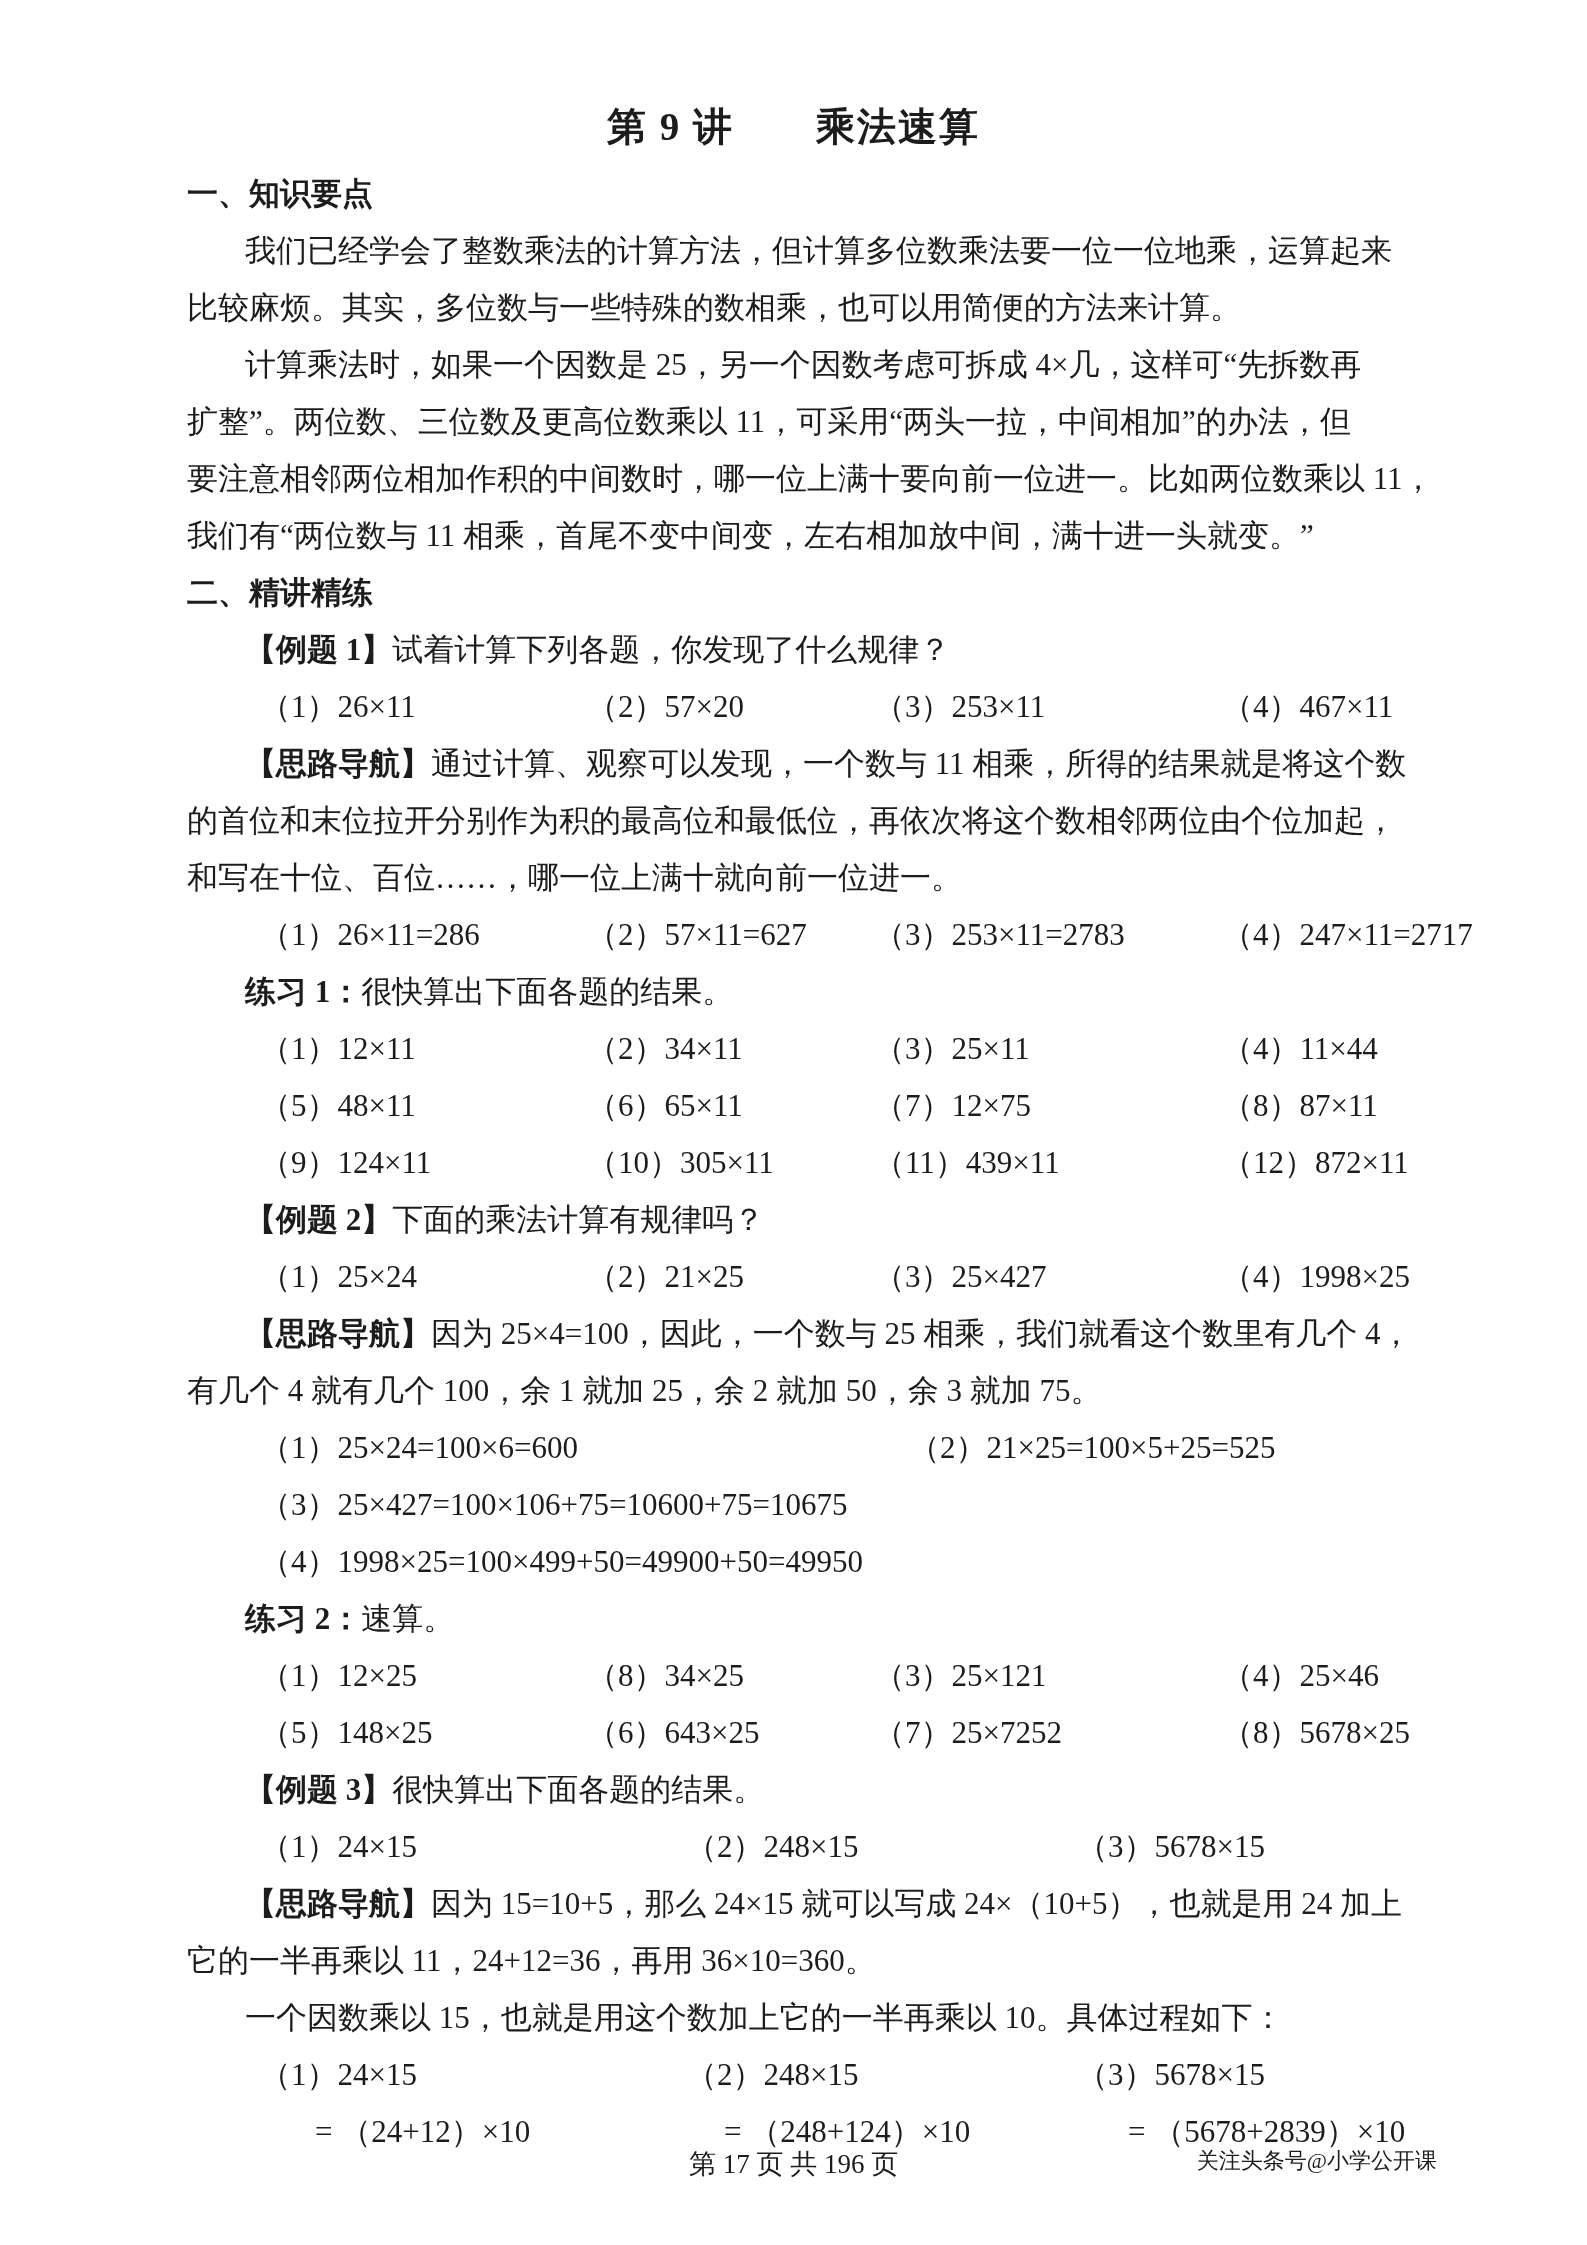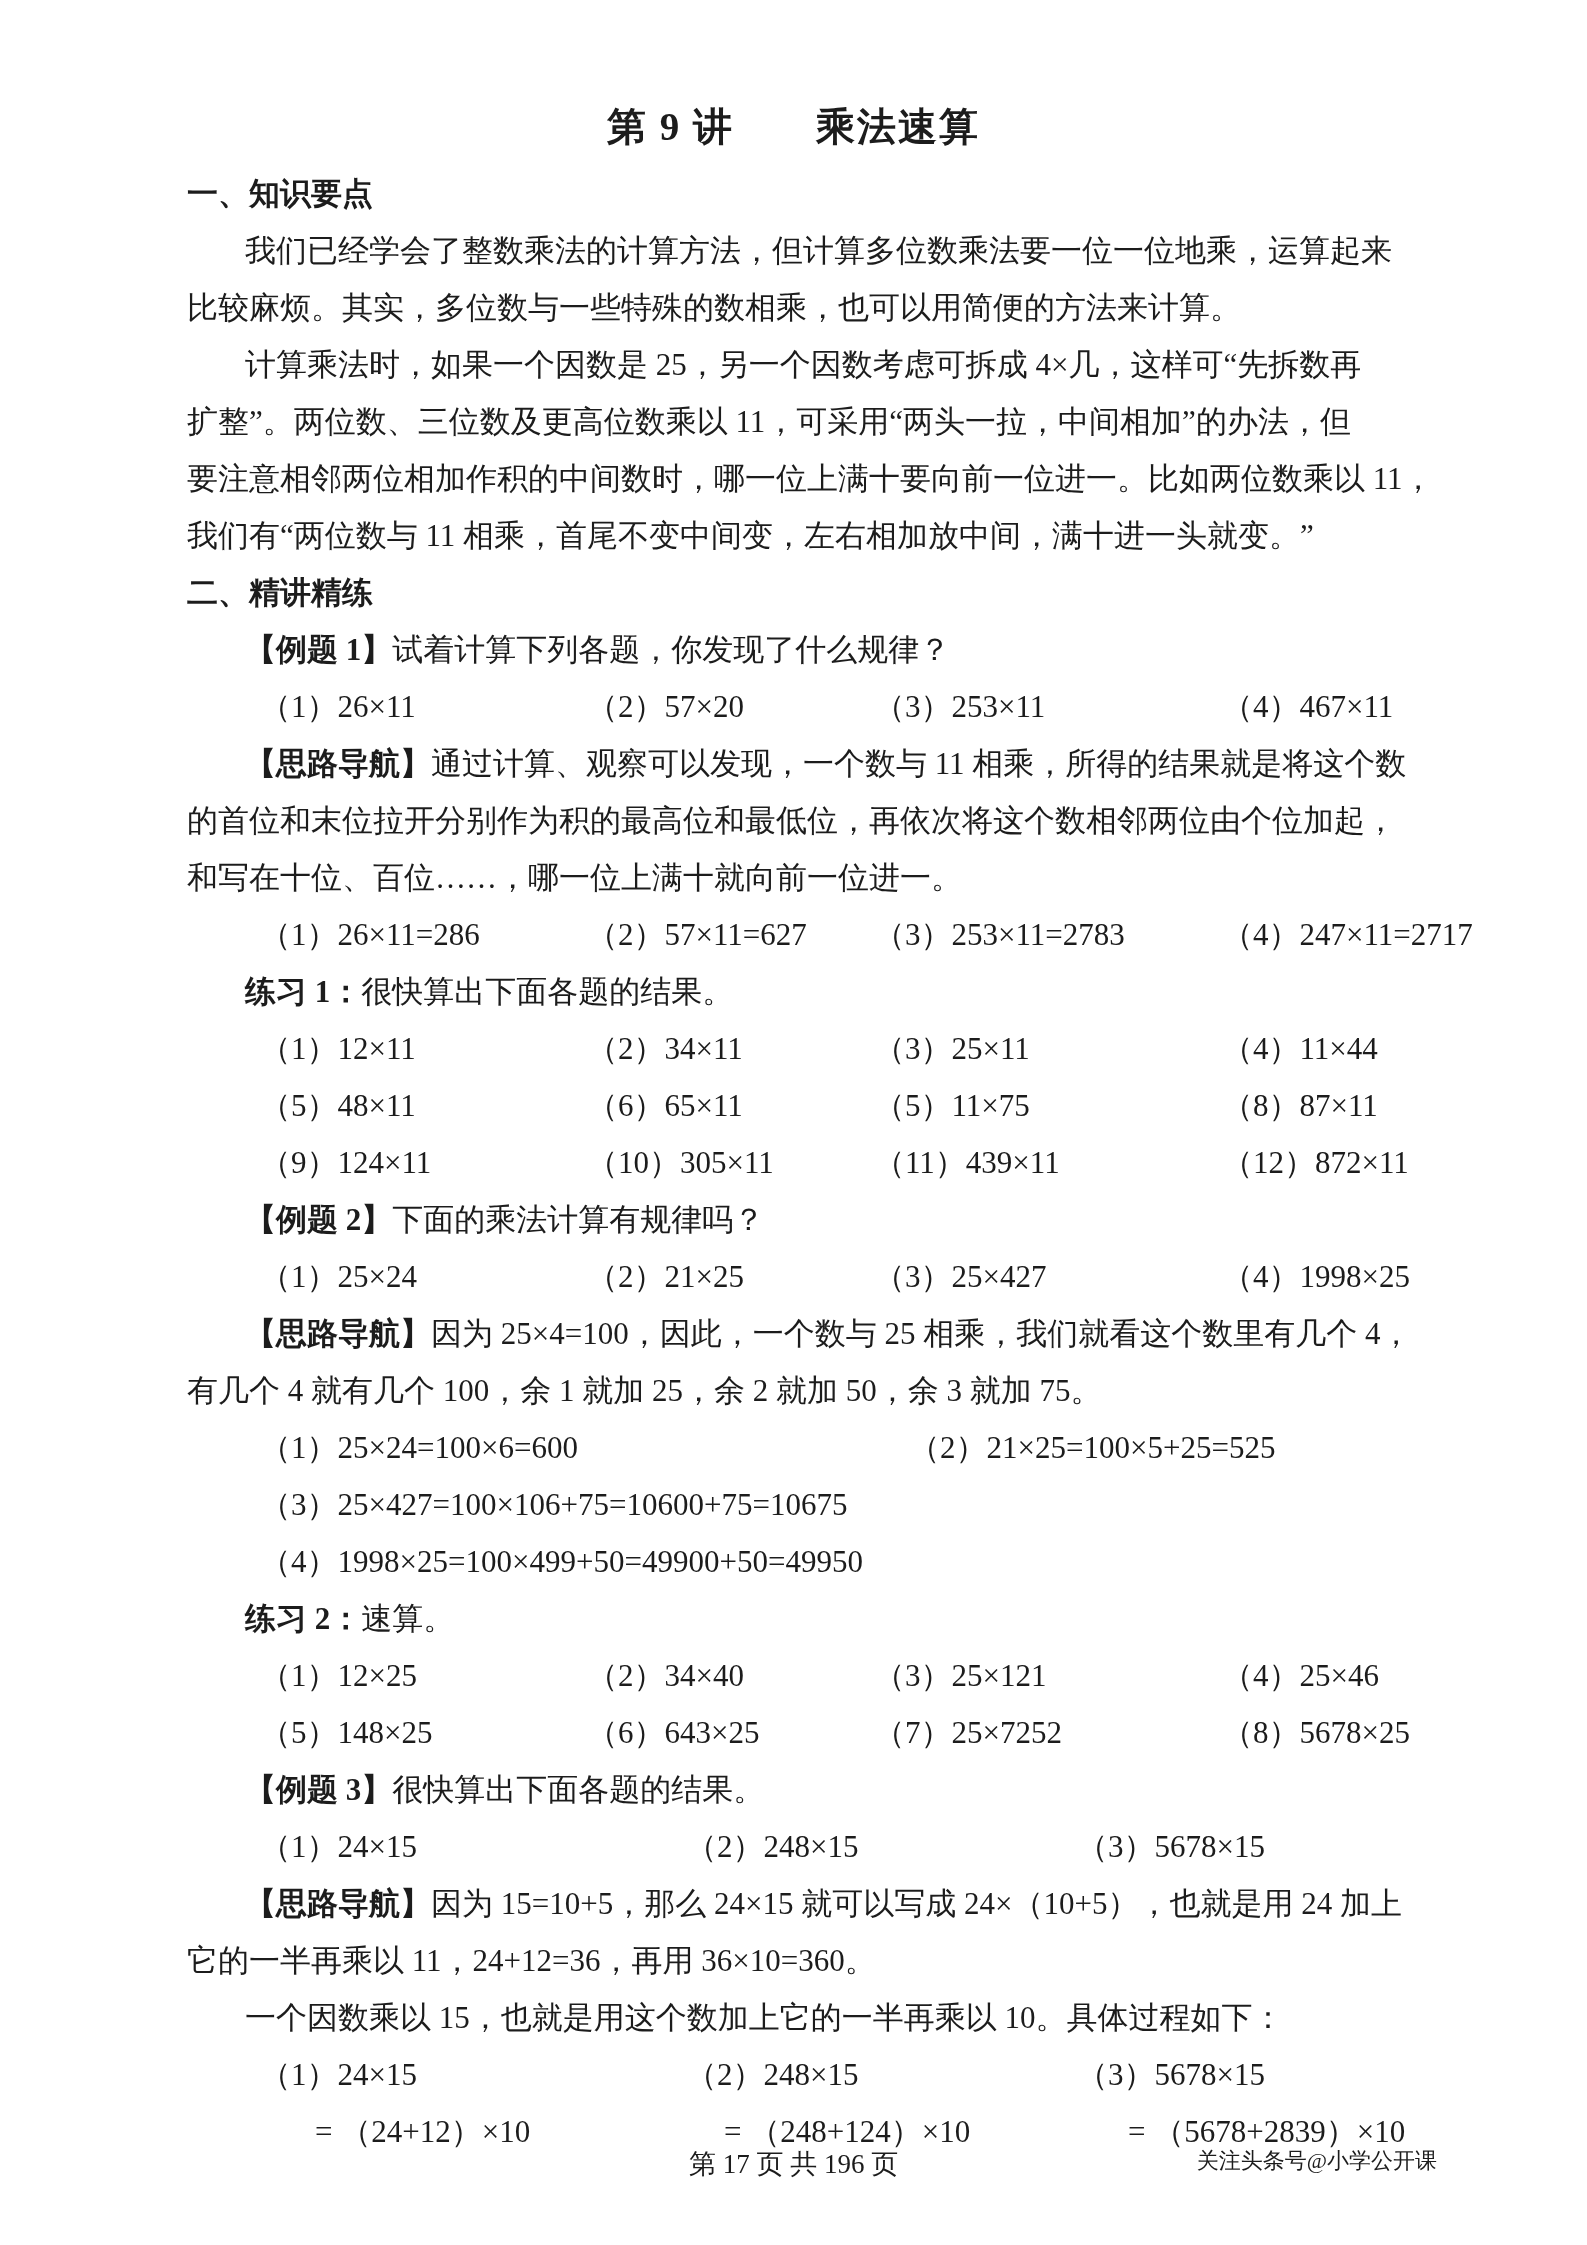--- a/index.html
+++ b/index.html
@@ -87,21 +87,21 @@
     </div>
     <div class="ln r4">
       <span>（1）12×11</span>
       <span>（2）34×11</span>
       <span>（3）25×11</span>
       <span>（4）11×44</span>
     </div>
     <div class="ln r4">
       <span>（5）48×11</span>
       <span>（6）65×11</span>
-      <span>（5）11×75</span>
+      <span>（7）12×75</span>
       <span>（8）87×11</span>
     </div>
     <div class="ln r4">
       <span>（9）124×11</span>
       <span>（10）305×11</span>
       <span>（11）439×11</span>
       <span>（12）872×11</span>
     </div>
 
     <div class="ln ind">
@@ -122,21 +122,21 @@
       <span>（2）21×25=100×5+25=525</span>
     </div>
     <div class="ln a1">（3）25×427=100×106+75=10600+75=10675</div>
     <div class="ln a1">（4）1998×25=100×499+50=49900+50=49950</div>
 
     <div class="ln ind">
       <span class="b">练习 2：</span><span>速算。</span>
     </div>
     <div class="ln r4">
       <span>（1）12×25</span>
-      <span>（2）34×40</span>
+      <span>（8）34×25</span>
       <span>（3）25×121</span>
       <span>（4）25×46</span>
     </div>
     <div class="ln r4">
       <span>（5）148×25</span>
       <span>（6）643×25</span>
       <span>（7）25×7252</span>
       <span>（8）5678×25</span>
     </div>
 

